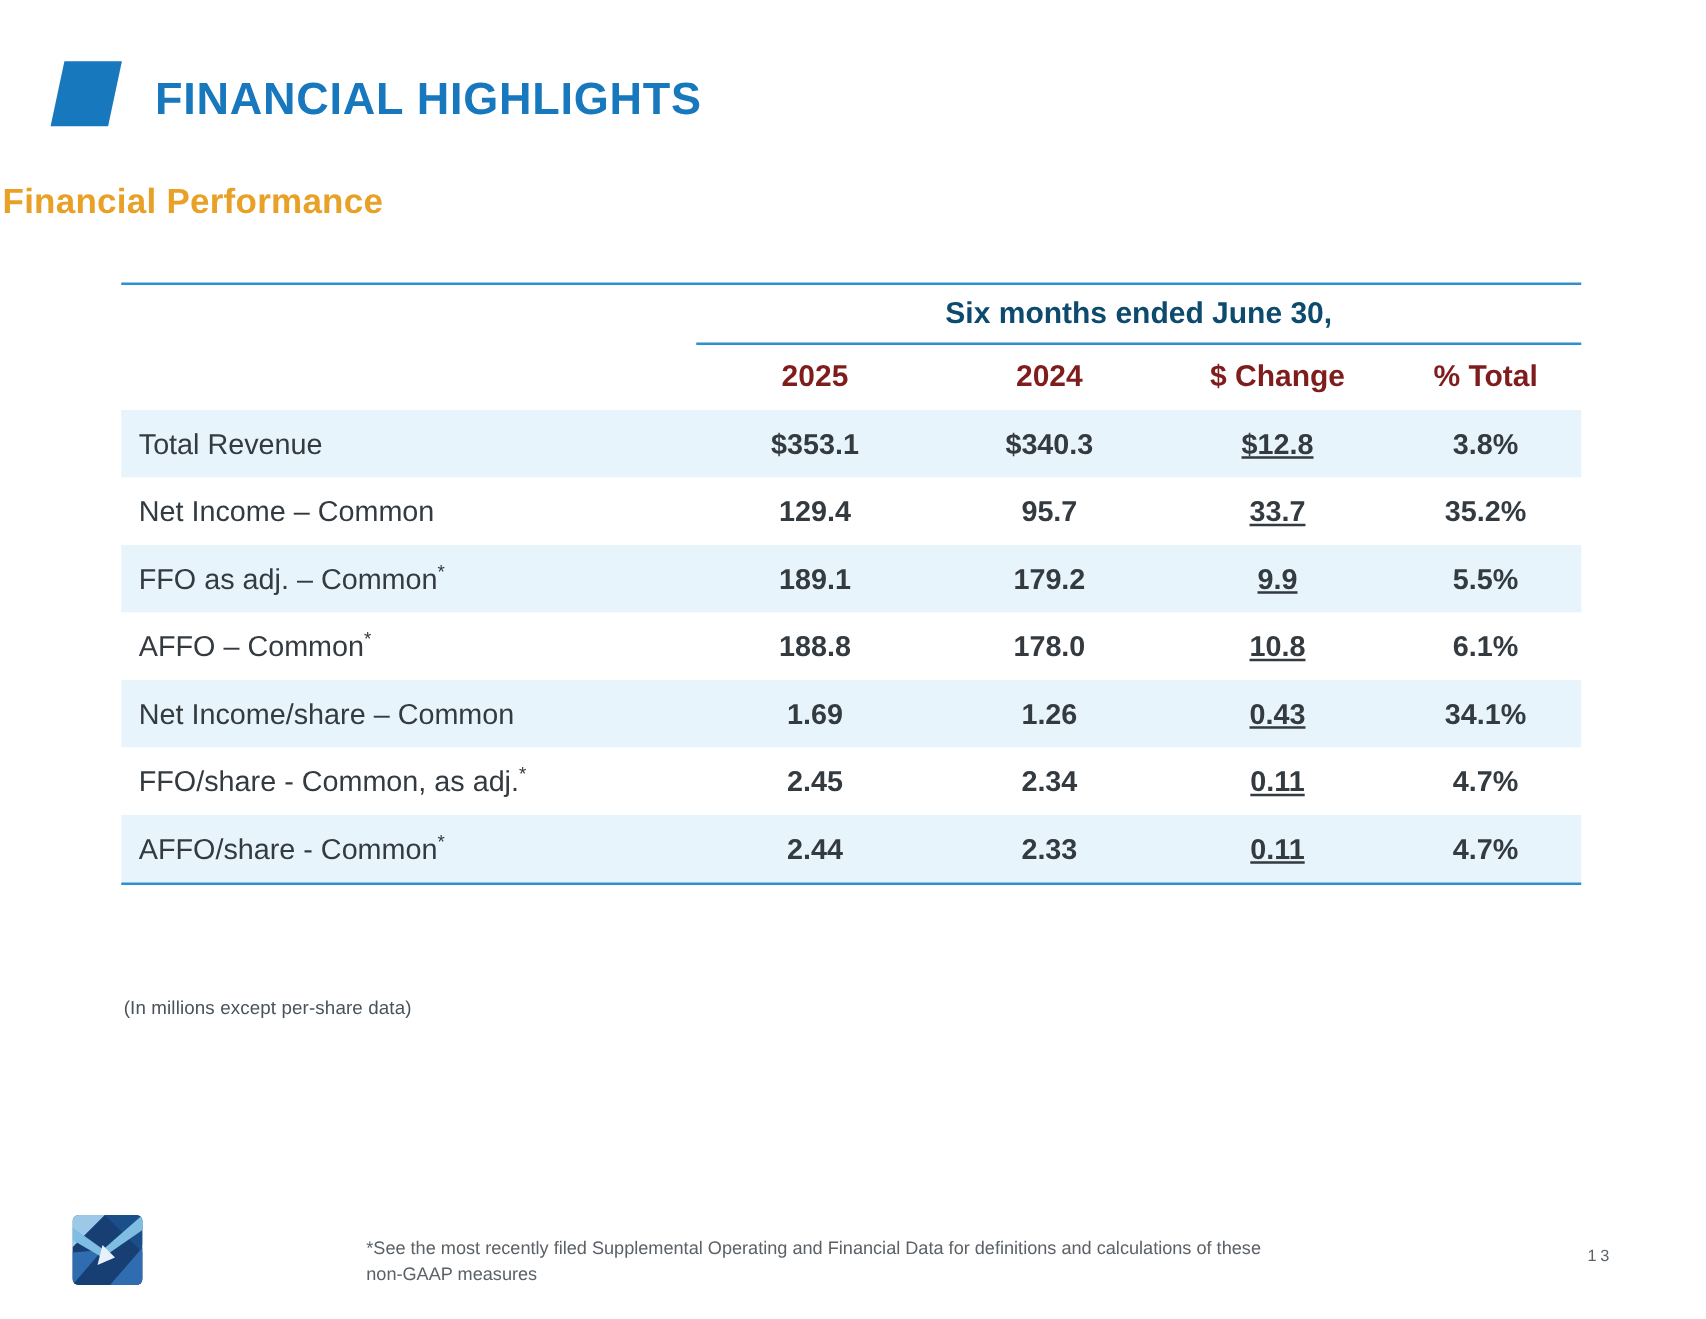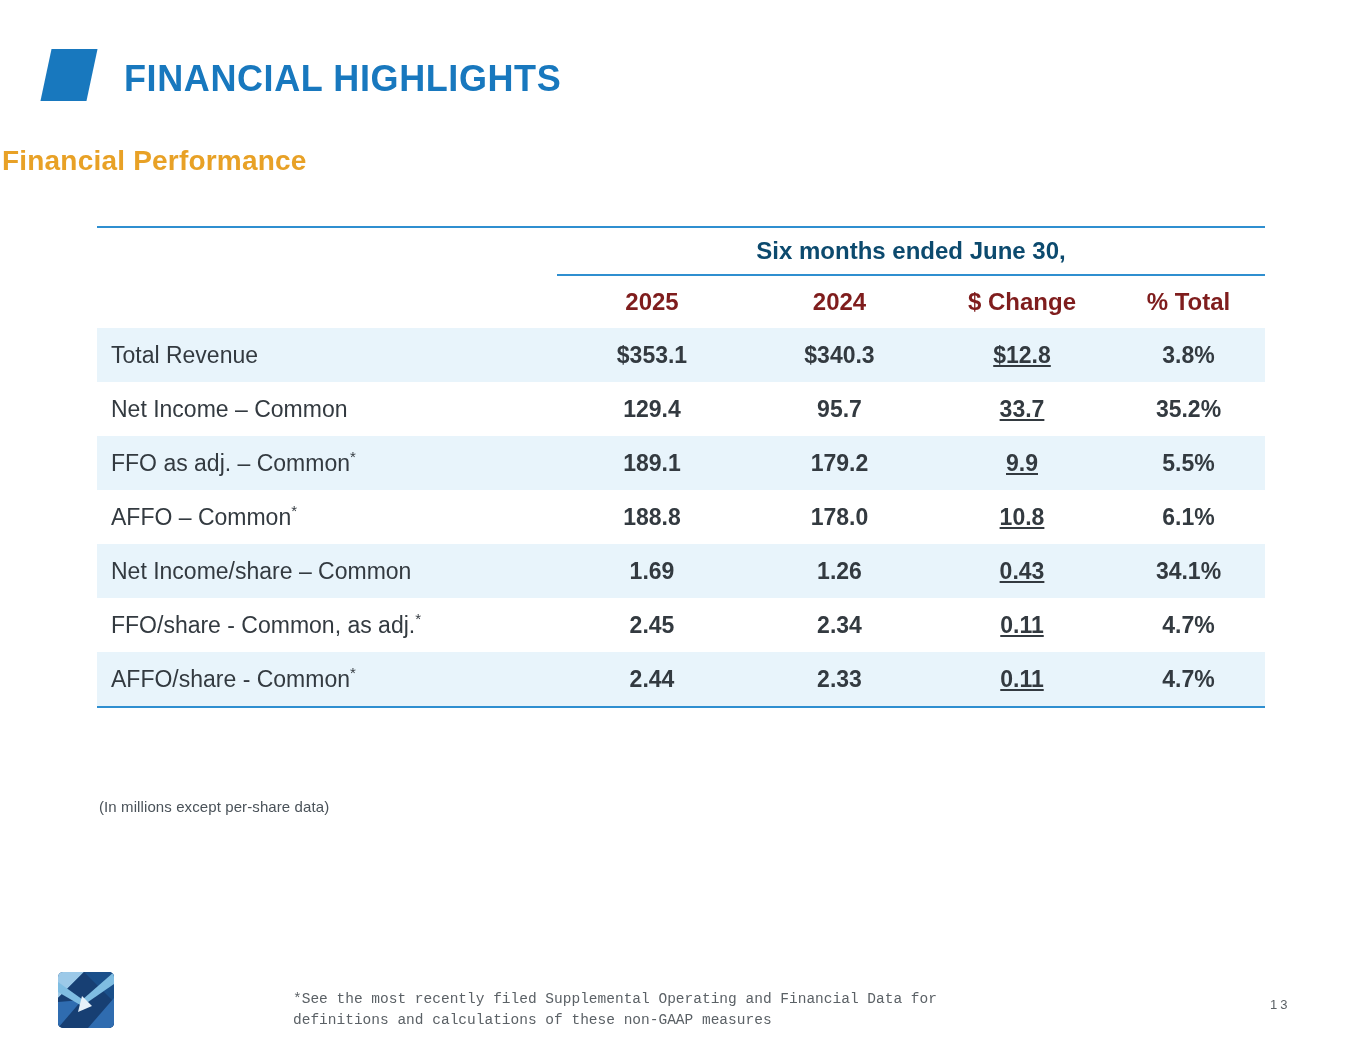--- a/index.html
+++ b/index.html
@@ -210,21 +210,20 @@
   }
 
   .footer-note {
     position: absolute;
     left: 293px;
     top: 989px;
     width: 740px;
     font-size: 14.5px;
     color: #5b6166;
     line-height: 21px;
-    font-family: Liberation Mono, monospace;
   }
   .page-number {
     position: absolute;
     left: 1270px;
     top: 997px;
     font-size: 13px;
     color: #5b6166;
     letter-spacing: 3px;
   }
 </style>

